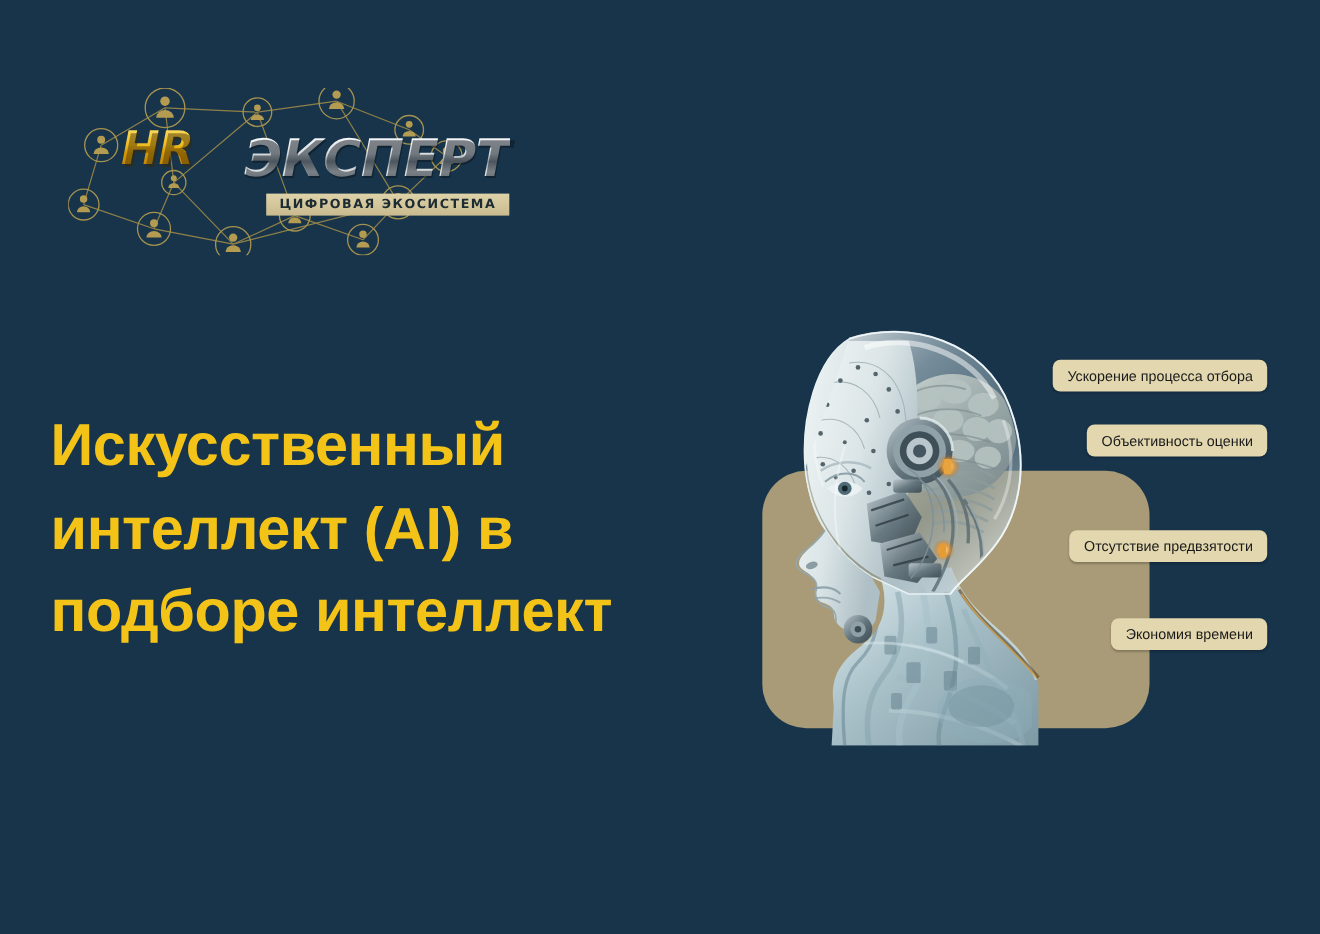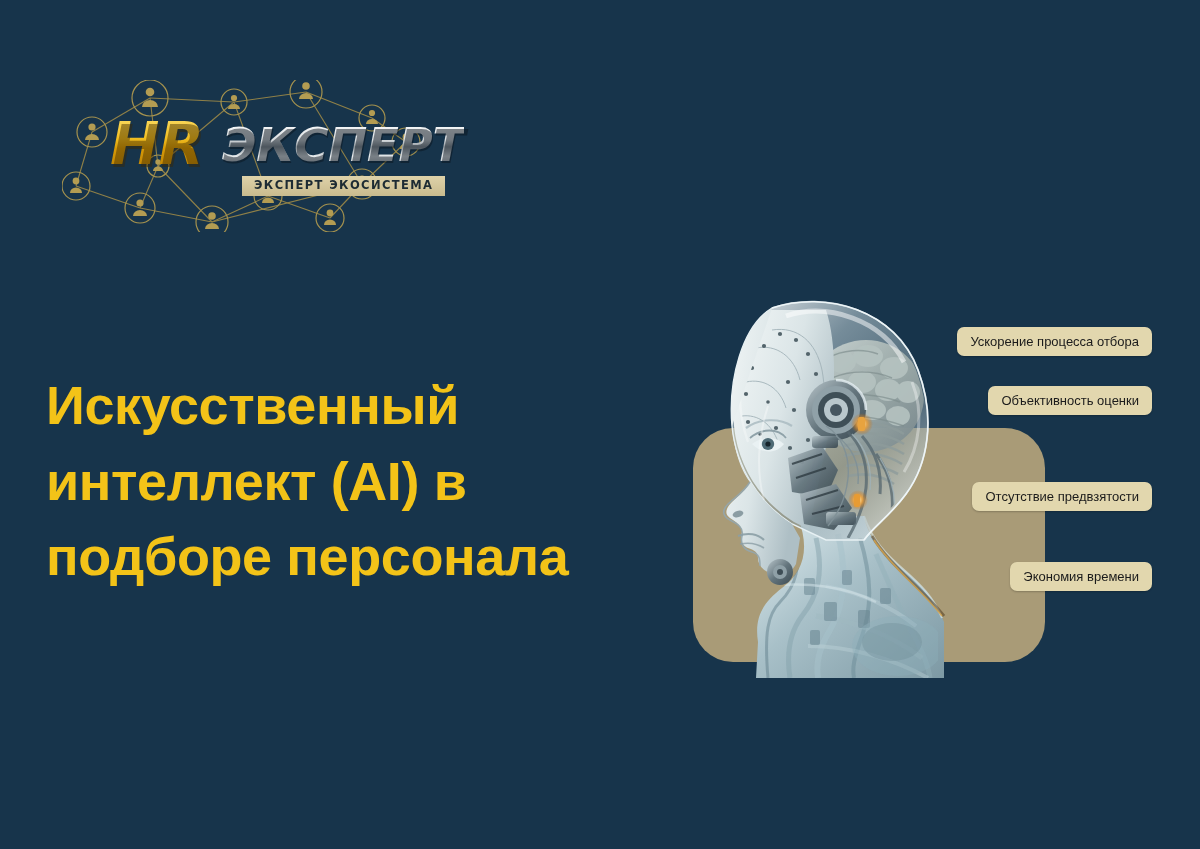--- a/index.html
+++ b/index.html
@@ -30,21 +30,21 @@
   #logo-wordmark {
     position:absolute;
     left:48px; top:30px;
     width:300px; height:95px;
   }
 
   .logo-hr {
     position:absolute;
     left:0; top:4px;
     font-family:"DejaVu Sans", sans-serif;
-    font-size:59px;
+    font-size:42px;
     font-weight:bold;
     font-style:italic;
     letter-spacing:-1px;
     line-height:1;
     background:linear-gradient(180deg,#fde06a 0%,#f0bd20 42%,#d79a06 58%,#b97f04 100%);
     -webkit-background-clip:text;
     background-clip:text;
     color:transparent;
     text-shadow:2px 3px 0 rgba(60,40,0,.45);
     white-space:nowrap;
@@ -210,28 +210,28 @@
             <path d="M338 69 a6 5.5 0 0 1 12 0 z"></path>
           <circle cx="310" cy="33" r="3.1"></circle>
             <path d="M304 44 a6 5 0 0 1 12 0 z"></path>
         </g>
       </g>
     </svg>
 
     <div id="logo-wordmark">
       <span class="logo-expert">ЭКСПЕРТ</span>
       <span class="logo-hr">HR</span>
-      <span class="logo-banner">ЭКСПЕРТ ЭКОСИСТЕМА</span>
+      <span class="logo-banner">ЦИФРОВАЯ ЭКОСИСТЕМА</span>
     </div>
   </div>
 
   <h1 id="headline">
     <span class="line">Искусственный</span>
     <span class="line">интеллект (AI) в</span>
-    <span class="line">подборе персонала</span>
+    <span class="line">подборе интеллект</span>
   </h1>
 
   <div id="tan-panel"></div>
 
   <div id="robot">
     <svg viewBox="0 0 320 392" aria-hidden="true">
       <defs>
         <linearGradient id="gSkull" x1="0" y1="0" x2="1" y2="1">
           <stop offset="0%" stop-color="#eef3f4"></stop>
           <stop offset="35%" stop-color="#cfdbdf"></stop>

